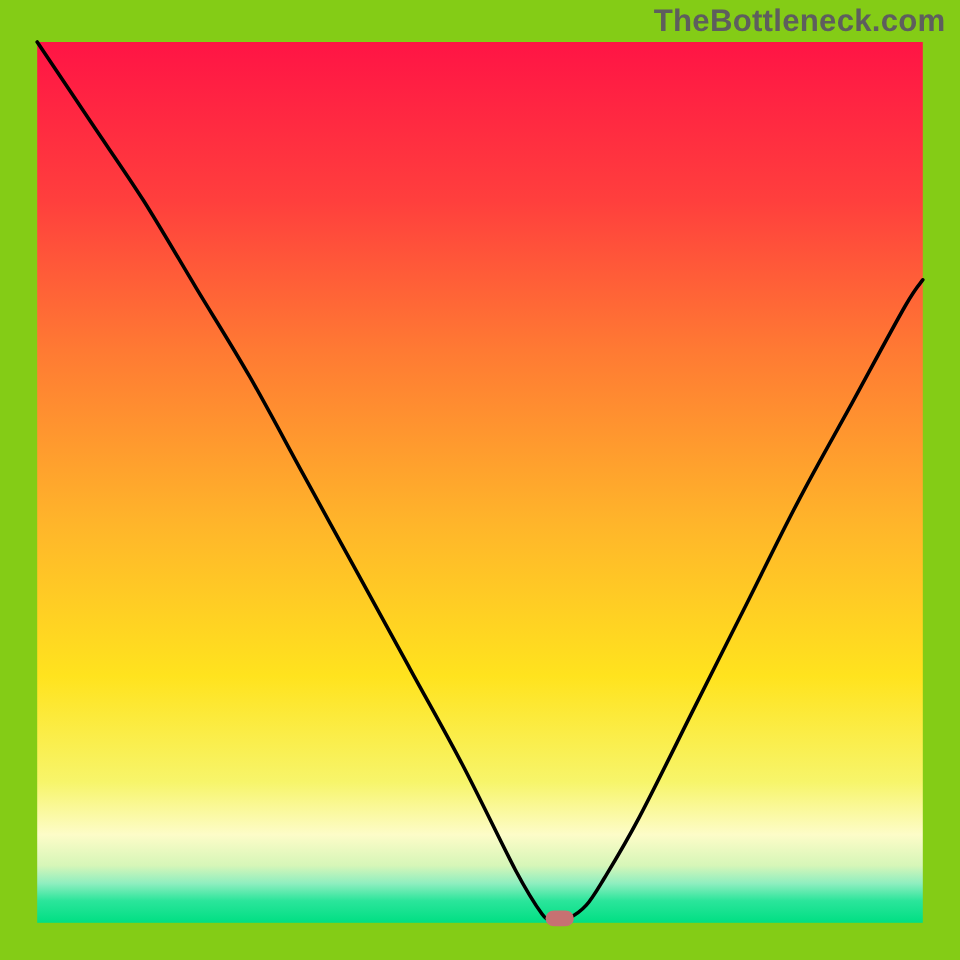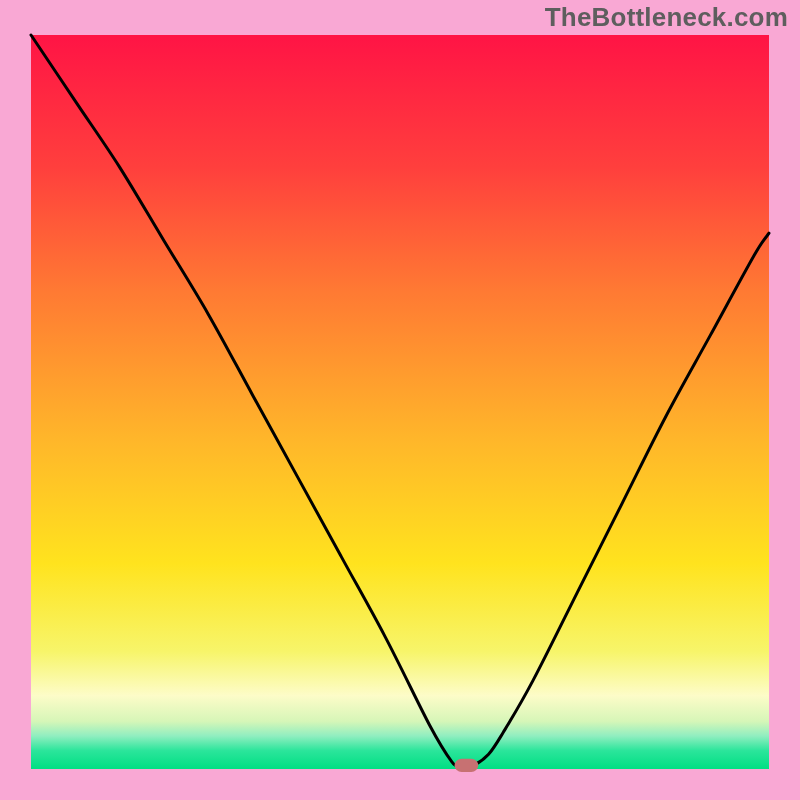--- a/index.html
+++ b/index.html
@@ -9,21 +9,21 @@
     height: 800px;
     background: #000;
     overflow: hidden;
   }
   .frame {
     position: absolute;
     left: 0;
     top: 0;
     width: 800px;
     height: 800px;
-    background: #f9a8d4;
+    background: #84cc16;
   }
   .watermark {
     position: absolute;
     top: 2px;
     right: 12px;
     color: #5e5e5e;
     font-family: Arial, Helvetica, sans-serif;
     font-size: 26px;
     font-weight: 600;
     letter-spacing: 0.2px;

